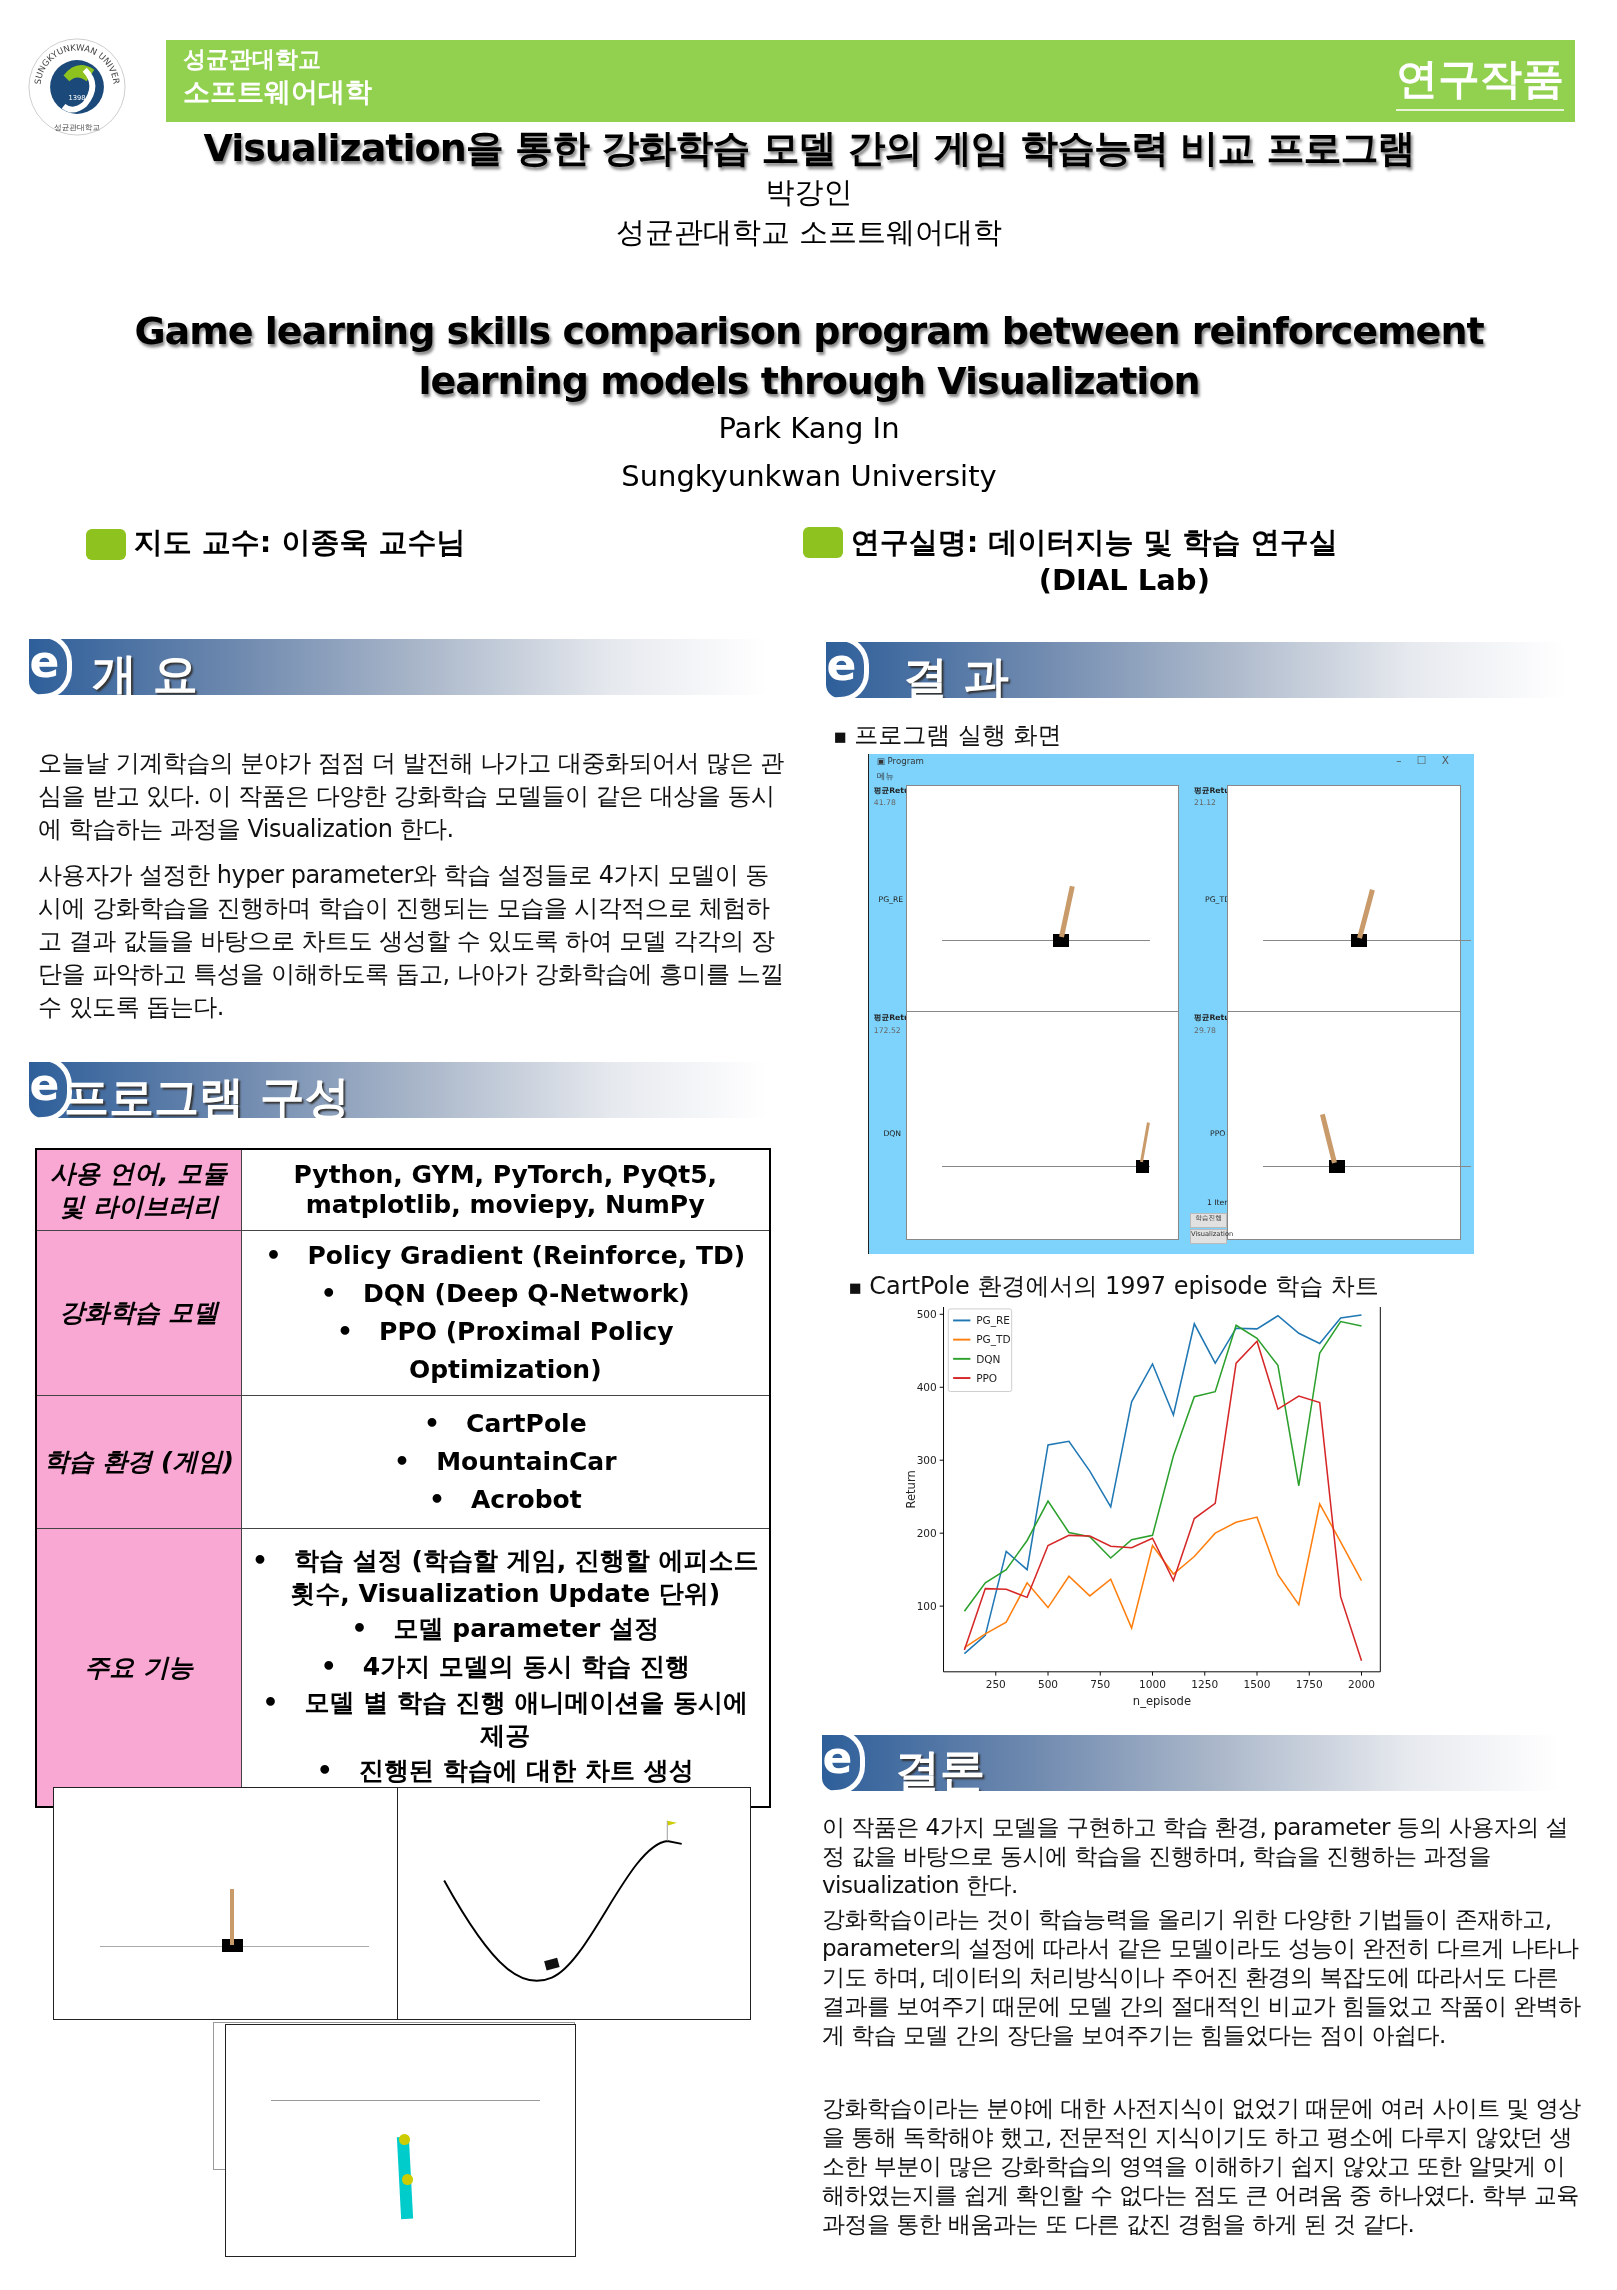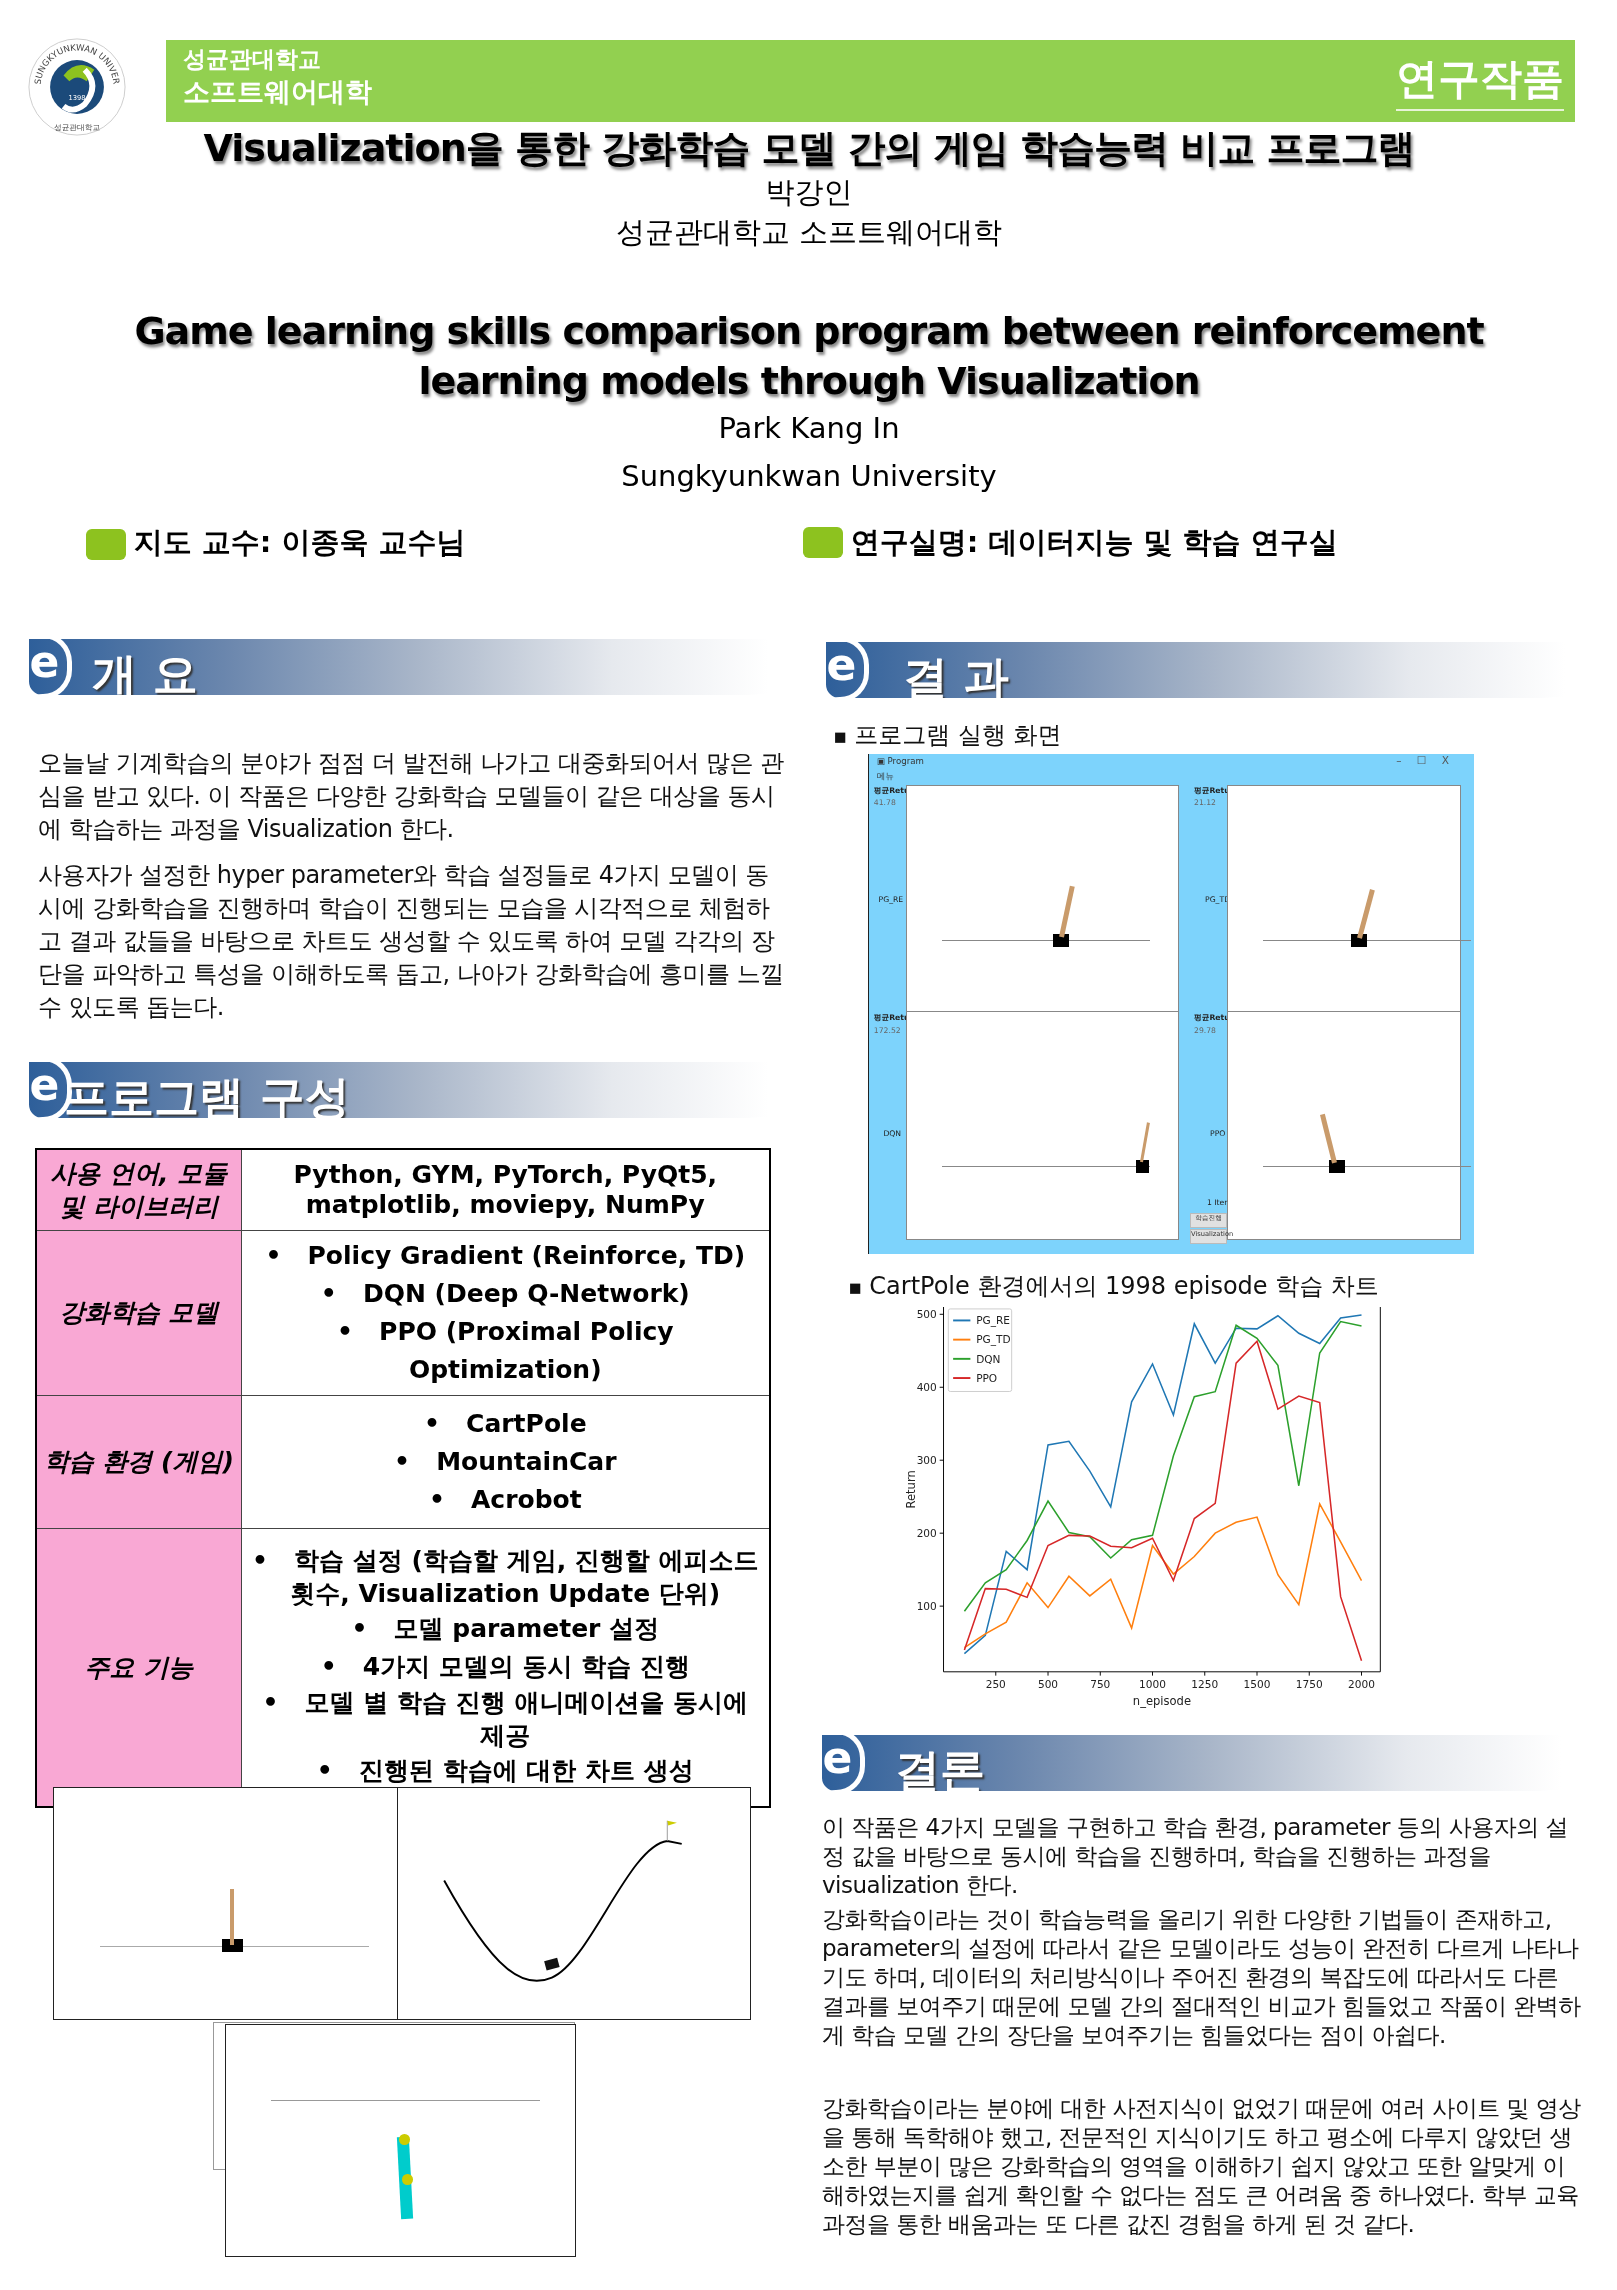--- a/index.html
+++ b/index.html
@@ -87,20 +87,21 @@
 <div class="abs affil-en">Sungkyunkwan University</div>
 
 <div class="abs advisor">
   <span class="green-sq"></span>
   <span>지도 교수:  이종욱 교수님</span>
 </div>
 <div class="abs lab">
   <span class="green-sq"></span>
   <span>
     <span>연구실명: 데이터지능 및 학습 연구실</span>
+    <span class="lab-sub">(DIAL Lab)</span>
   </span>
 </div>
 
 <div class="abs sec" style="left:29px; top:639px; width:778px;">
   <div class="e">e</div>
   <div class="swoosh"></div>
   <div class="lbl">개 요</div>
 </div>
 <div class="abs para" style="left:38px; top:747px; width:749px;">오늘날 기계학습의 분야가 점점 더 발전해 나가고 대중화되어서 많은 관심을 받고 있다. 이 작품은 다양한 강화학습 모델들이 같은 대상을 동시에 학습하는 과정을 Visualization 한다.</div>
 <div class="abs para" style="left:38px; top:859px; width:749px;">사용자가 설정한 hyper parameter와 학습 설정들로 4가지 모델이 동시에 강화학습을 진행하며 학습이 진행되는 모습을 시각적으로 체험하고 결과 값들을 바탕으로 차트도 생성할 수 있도록 하여 모델 각각의 장단을 파악하고 특성을 이해하도록 돕고, 나아가 강화학습에 흥미를 느낄 수 있도록 돕는다.</div>
@@ -223,21 +224,21 @@
     <div class="pole" style="left:104px; top:101px; height:50px; transform:rotate(-14deg);"></div>
   </div>
 
   <div class="plabel" style="left:338px; top:444px;">1 Iter</div>
   <div class="wbtn" style="left:321px; top:459px; width:35px; height:12.5px;">학습진행</div>
   <div class="wbtn" style="left:321px; top:475px; width:35px; height:12.5px;">Visualization</div>
 </div>
 
 <div class="abs bullet-title" style="left:849px; top:1270px;">
   <span style="font-size:13.4px; vertical-align:middle;">■</span>
-  <span>CartPole 환경에서의 1998 episode 학습 차트</span>
+  <span>CartPole 환경에서의 1997 episode 학습 차트</span>
 </div>
 
 <div class="abs" style="left:903px; top:1307px; width:538px; height:432px;">
   <svg id="chart" class="chart-svg" width="538" height="432" viewBox="0 0 560 450">
       <line x1="42" y1="0" x2="42" y2="380" stroke="#000" stroke-width="1"></line>
       <line x1="42" y1="380" x2="497" y2="380" stroke="#000" stroke-width="1"></line>
       <line x1="497" y1="0" x2="497" y2="380" stroke="#000" stroke-width="1"></line>
       <line x1="38" y1="311.6" x2="42" y2="311.6" stroke="#000"></line>
       <text x="35" y="315.6" font-size="11" text-anchor="end" fill="#222">100</text>
       <line x1="38" y1="235.6" x2="42" y2="235.6" stroke="#000"></line>

